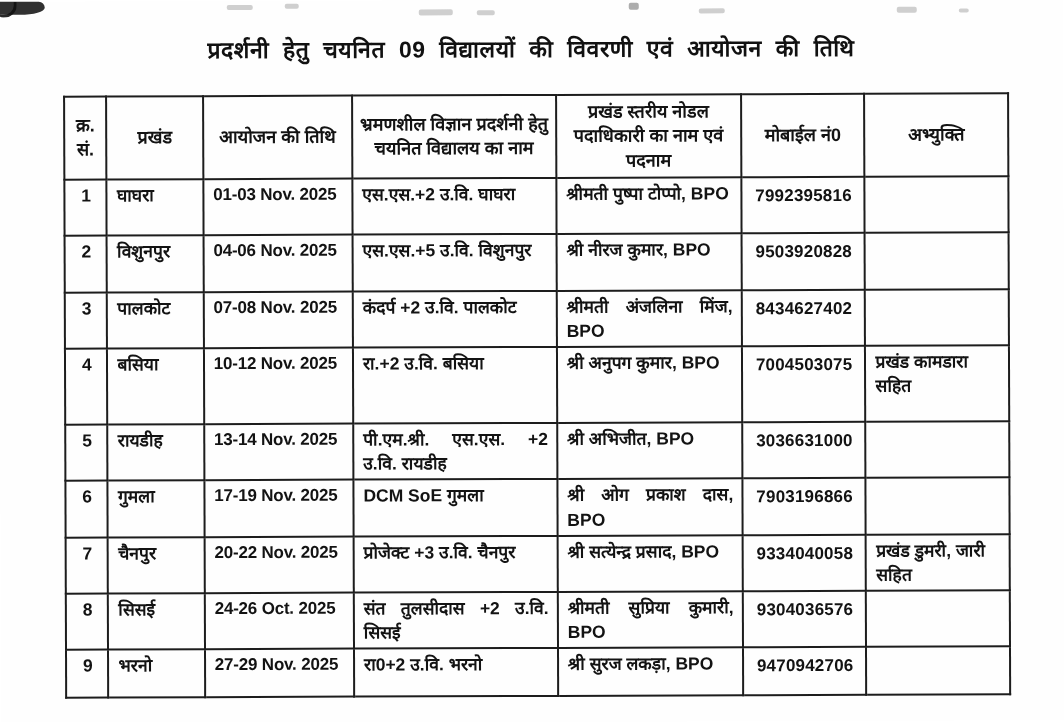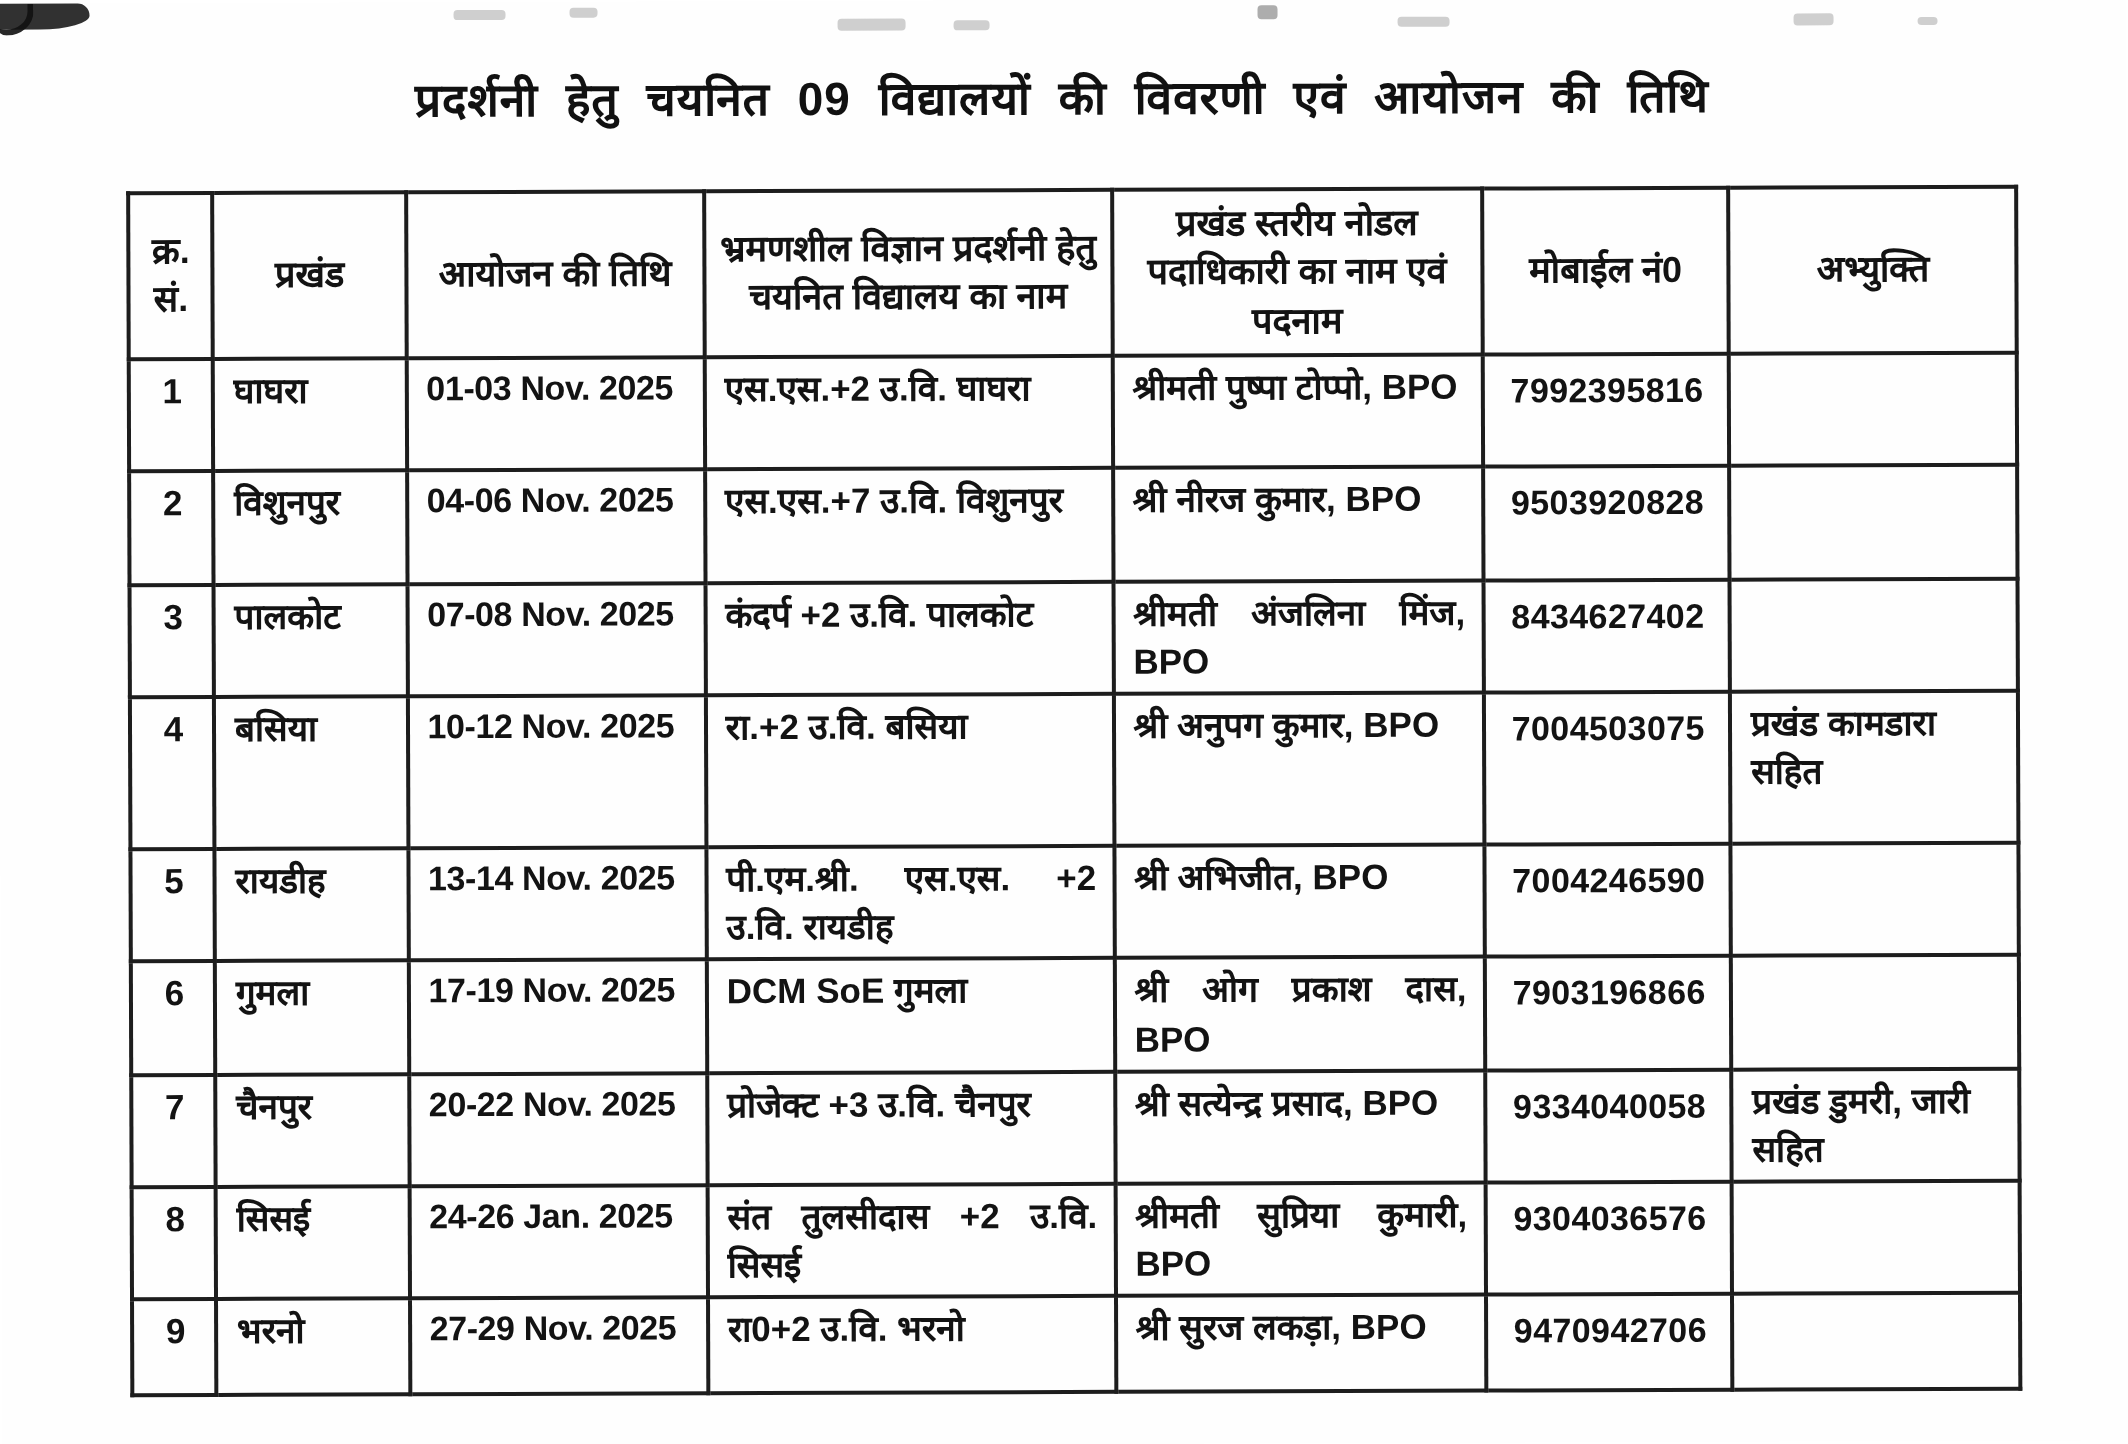--- a/index.html
+++ b/index.html
@@ -152,21 +152,21 @@
         <td class="date">01-03 Nov. 2025</td>
         <td class="just">एस.एस.+2 उ.वि. घाघरा</td>
         <td class="just">श्रीमती पुष्पा टोप्पो, BPO</td>
         <td class="mob">7992395816</td>
         <td class="rem"></td>
       </tr>
       <tr>
         <td class="sl">2</td>
         <td>विशुनपुर</td>
         <td class="date">04-06 Nov. 2025</td>
-        <td class="just">एस.एस.+7 उ.वि. विशुनपुर</td>
+        <td class="just">एस.एस.+5 उ.वि. विशुनपुर</td>
         <td class="just">श्री नीरज कुमार, BPO</td>
         <td class="mob">9503920828</td>
         <td class="rem"></td>
       </tr>
       <tr>
         <td class="sl">3</td>
         <td>पालकोट</td>
         <td class="date">07-08 Nov. 2025</td>
         <td class="just">कंदर्प +2 उ.वि. पालकोट</td>
         <td class="just">श्रीमती अंजलिना मिंज, BPO</td>
@@ -181,21 +181,21 @@
         <td class="just">श्री अनुपग कुमार, BPO</td>
         <td class="mob">7004503075</td>
         <td class="rem">प्रखंड कामडारा सहित</td>
       </tr>
       <tr>
         <td class="sl">5</td>
         <td>रायडीह</td>
         <td class="date">13-14 Nov. 2025</td>
         <td class="just">पी.एम.श्री. एस.एस. +2 उ.वि. रायडीह</td>
         <td class="just">श्री अभिजीत, BPO</td>
-        <td class="mob">7004246590</td>
+        <td class="mob">3036631000</td>
         <td class="rem"></td>
       </tr>
       <tr>
         <td class="sl">6</td>
         <td>गुमला</td>
         <td class="date">17-19 Nov. 2025</td>
         <td class="just">DCM SoE गुमला</td>
         <td class="just">श्री ओग प्रकाश दास, BPO</td>
         <td class="mob">7903196866</td>
         <td class="rem"></td>
@@ -205,21 +205,21 @@
         <td>चैनपुर</td>
         <td class="date">20-22 Nov. 2025</td>
         <td class="just">प्रोजेक्ट +3 उ.वि. चैनपुर</td>
         <td class="just">श्री सत्येन्द्र प्रसाद, BPO</td>
         <td class="mob">9334040058</td>
         <td class="rem">प्रखंड डुमरी, जारी सहित</td>
       </tr>
       <tr>
         <td class="sl">8</td>
         <td>सिसई</td>
-        <td class="date">24-26 Jan. 2025</td>
+        <td class="date">24-26 Oct. 2025</td>
         <td class="just">संत तुलसीदास +2 उ.वि. सिसई</td>
         <td class="just">श्रीमती सुप्रिया कुमारी, BPO</td>
         <td class="mob">9304036576</td>
         <td class="rem"></td>
       </tr>
       <tr>
         <td class="sl">9</td>
         <td>भरनो</td>
         <td class="date">27-29 Nov. 2025</td>
         <td class="just">रा0+2 उ.वि. भरनो</td>

